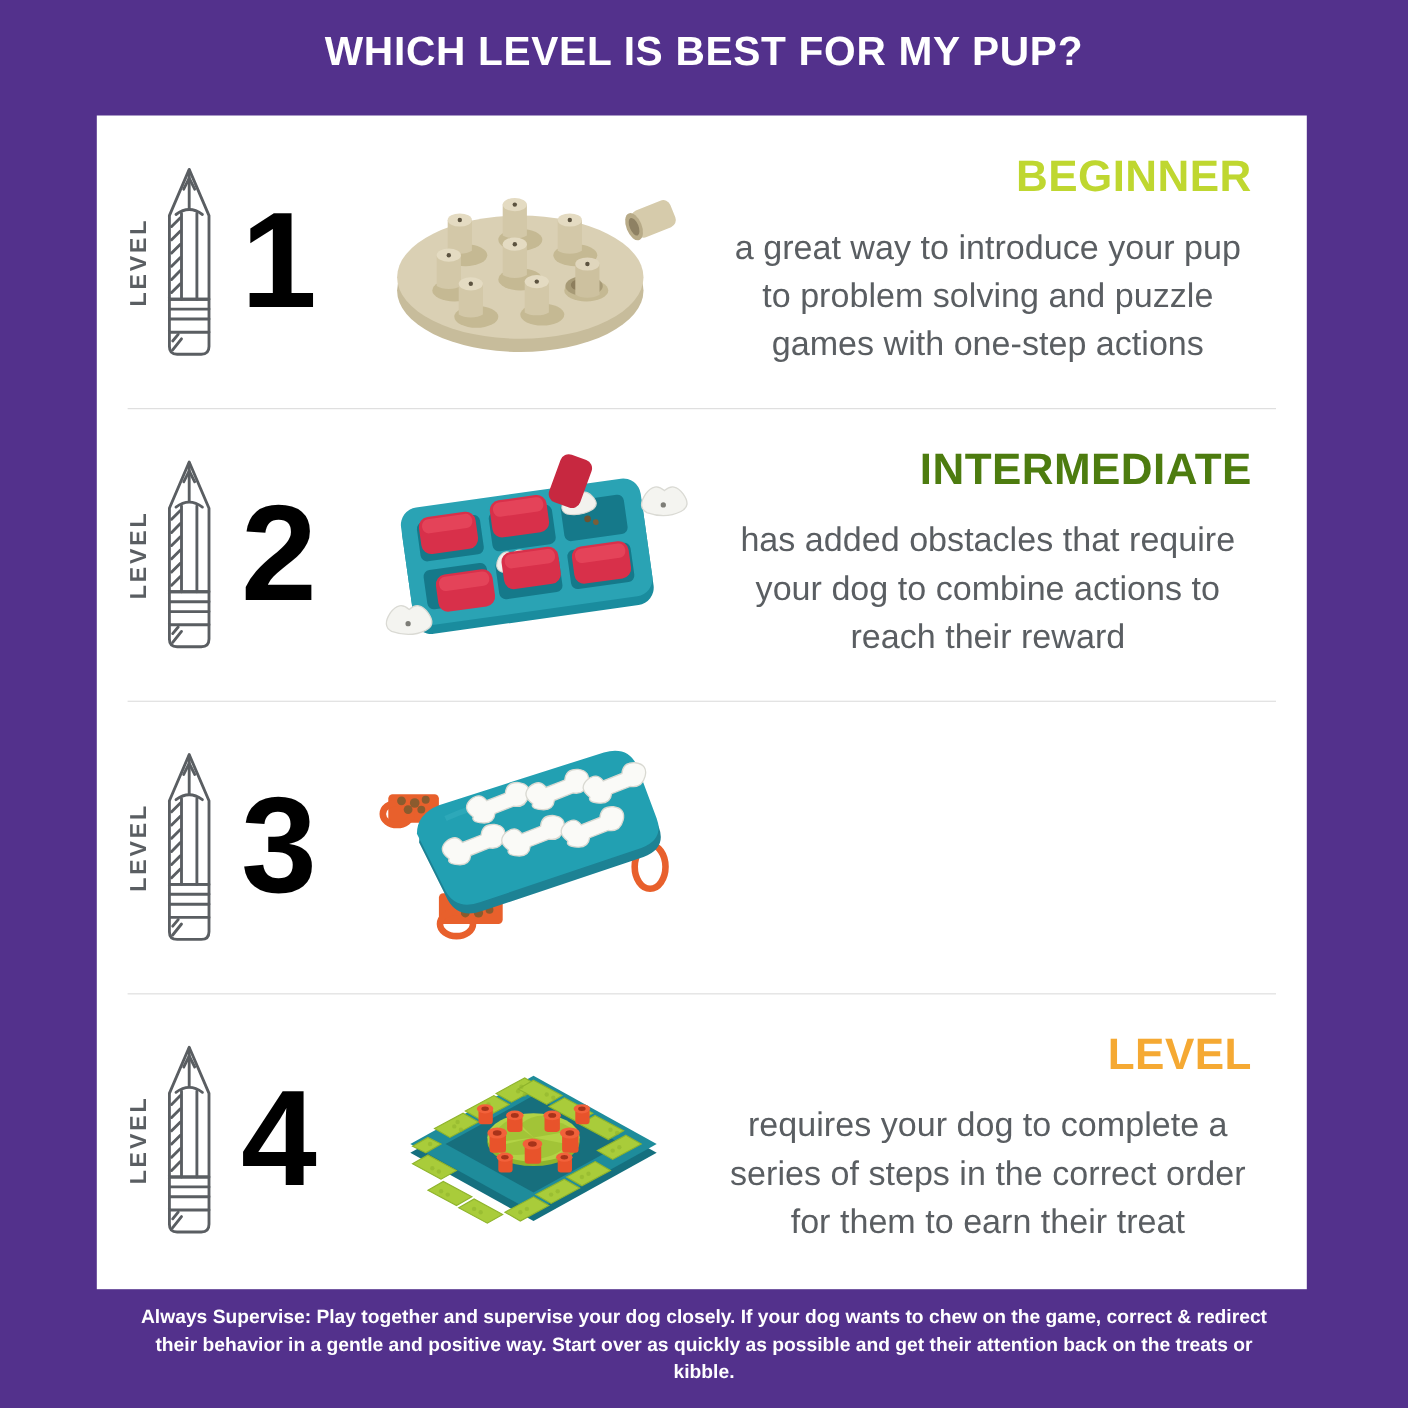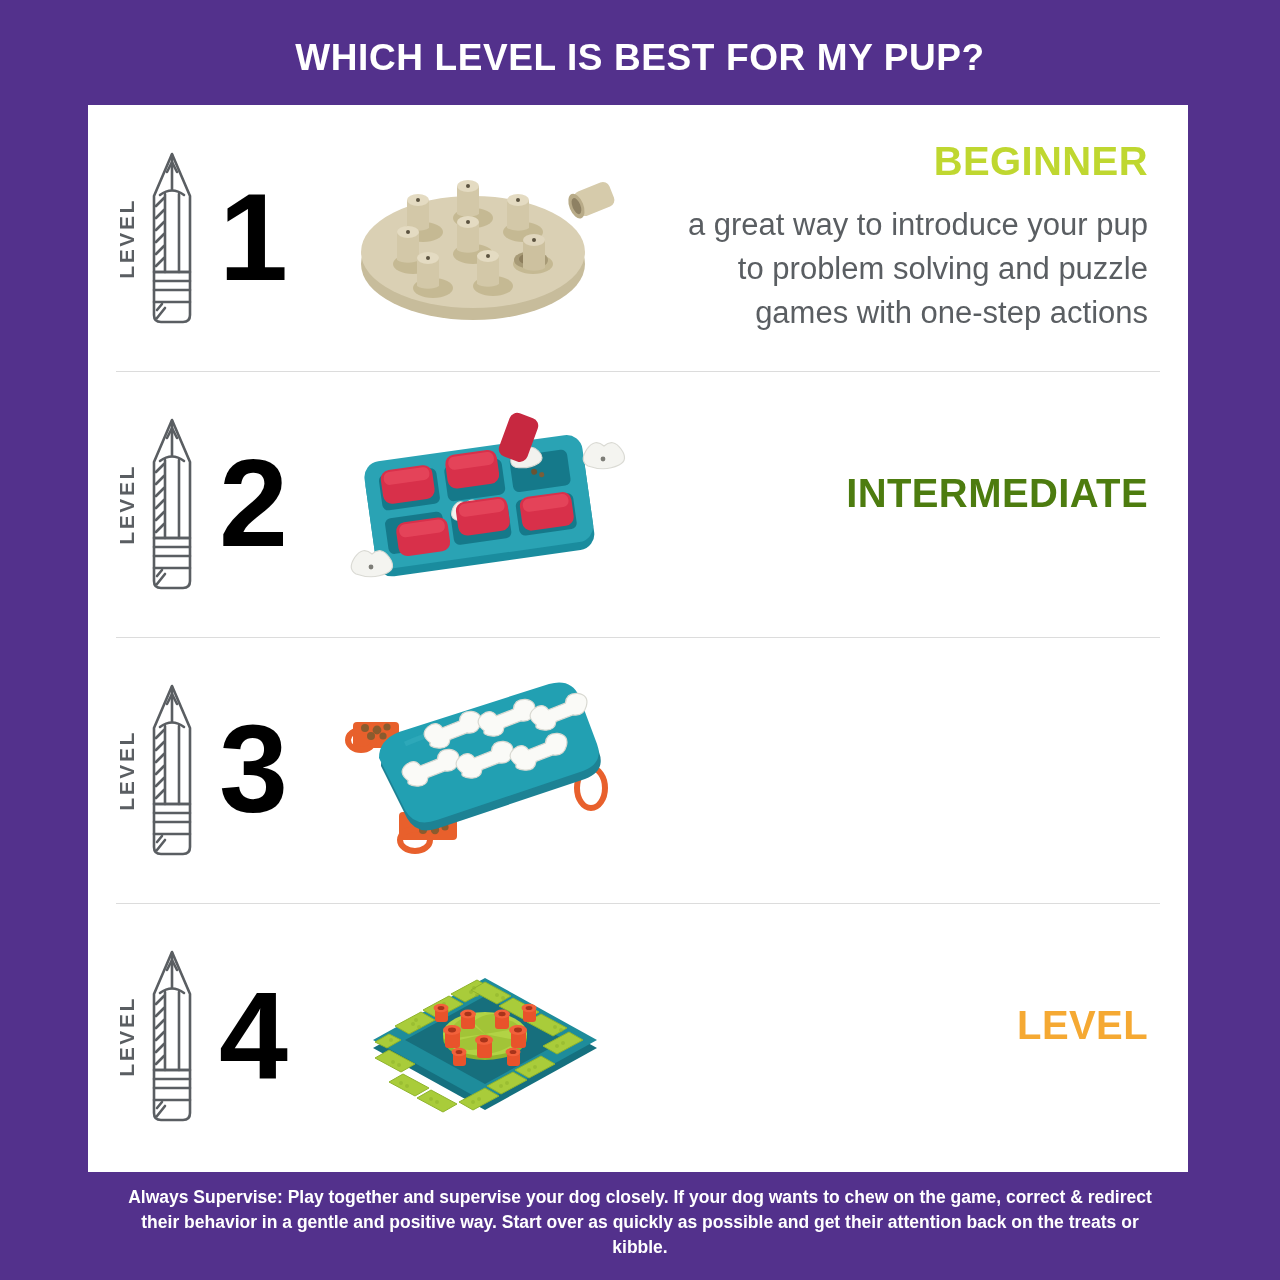--- a/index.html
+++ b/index.html
@@ -21,21 +21,20 @@
     position: absolute;
     top: 26px;
     left: 0;
     width: 1280px;
     text-align: center;
     color: #FFFFFF;
     font-size: 37px;
     font-weight: bold;
     letter-spacing: 0.6px;
     font-family: "Liberation Sans", sans-serif;
-    margin-top: 11px;
   }
 
   
   .card {
     position: absolute;
     left: 88px;
     top: 105px;
     width: 1100px;
     height: 1067px;
     background: #FFFFFF;
@@ -100,22 +99,22 @@
   .product svg { display: block; }
 
   
   .copy {
     flex: 1;
     height: 100%;
     display: flex;
     flex-direction: column;
     justify-content: center;
     align-items: flex-end;
-    text-align: right;
-    padding-right: 40px;
+    text-align: center;
+    padding-right: 50px;
   }
   .level-title {
     font-size: 40px;
     font-weight: bold;
     letter-spacing: 0.4px;
     line-height: 1;
     margin-bottom: 22px;
   }
   .level-desc {
     font-size: 31px;
@@ -310,20 +309,21 @@
           <path d="M20 150 q8 -11 17 -3 q9 -8 17 3 q8 11 -2 16 q-14 7 -31 1 q-9 -5 -1 -17 z"></path>
           <path d="M252 42 q8 -11 17 -3 q9 -8 17 3 q8 11 -2 16 q-14 7 -31 1 q-9 -5 -1 -17 z"></path>
         </g>
         <circle cx="36" cy="160" r="2.4" fill="#7D7D77"></circle>
         <circle cx="268" cy="52" r="2.4" fill="#7D7D77"></circle>
       </svg>
     </div>
 
     <div class="copy">
       <div class="level-title" style="color:#4d7c0f">INTERMEDIATE</div>
+      <div class="level-desc">has added obstacles that require your dog to combine actions to reach their reward</div>
     </div>
   </div>
 
   <div class="level-row">
     <div class="badge">
       <span class="level-word">LEVEL</span>
       <svg class="pencil" viewBox="0 0 58 176">
         <g fill="none" stroke="#5A5E62" stroke-width="2.6" stroke-linejoin="round" stroke-linecap="round">
           <path d="M29 4 L47 46 L47 122 L11 122 L11 46 Z"></path>
           <path d="M17 45 Q29 36 41 45"></path>
@@ -522,18 +522,19 @@
               <rect x="172" y="108" width="13" height="14" rx="3" fill="#E8532B"></rect>
               <ellipse cx="178" cy="108" rx="7.5" ry="4.2" fill="#F2613A"></ellipse>
               <ellipse cx="178" cy="108" rx="3.4" ry="2" fill="#A8331A"></ellipse>
             </g>
         </g>
       </svg>
     </div>
 
     <div class="copy">
       <div class="level-title" style="color:#F5A933">LEVEL</div>
+      <div class="level-desc">requires your dog to complete a series of steps in the correct order for them to earn their treat</div>
     </div>
   </div>
 
 </div>
 
 <div class="footer">Always Supervise: Play together and supervise your dog closely. If your dog wants to chew on the game, correct &amp; redirect their behavior in a gentle and positive way. Start over as quickly as possible and get their attention back on the treats or kibble.</div>
 
 </body></html>

